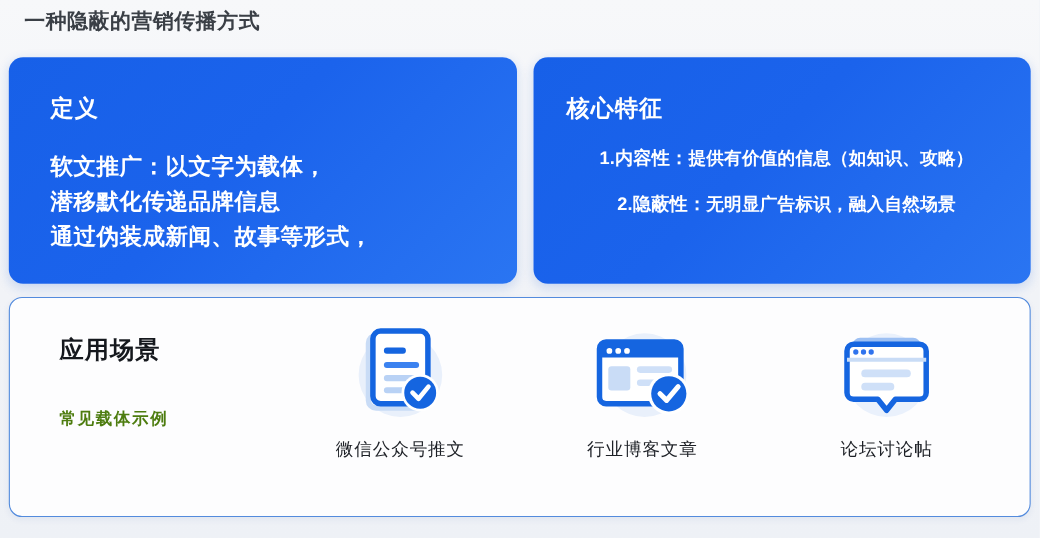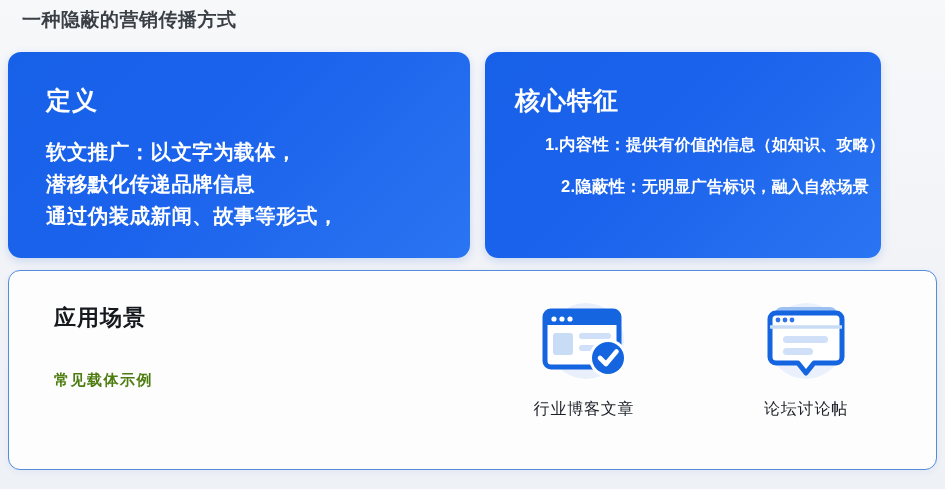--- a/index.html
+++ b/index.html
@@ -24,25 +24,25 @@
 
   
   .blue-card {
     position:absolute;
     border-radius:13px;
     background: linear-gradient(135deg,#1760e8 0%, #1b63ec 45%, #2a75f2 100%);
     box-shadow: 0 3px 10px rgba(24,86,210,0.18);
     overflow:hidden;
   }
   #card-definition { left:8px;  top:52px; width:462px; height:206px; }
-  #card-features   { left:485px; top:52px; width:396px; height:206px; }
+  #card-features   { left:485px; top:52px; width:452px; height:206px; }
 
   .blue-card .card-heading {
     position:absolute; color:#ffffff; font-weight:700;
-    font-size:25px; letter-spacing:1px;text-align:center;
+    font-size:21px; letter-spacing:1px;text-align:center;
   }
   #card-definition .card-heading { left:38px; top:32px; }
   #card-features   .card-heading { left:30px; top:32px; }
 
   .def-body {
     position:absolute; left:38px; top:84px; width:400px;
     color:#ffffff; font-weight:700; font-size:20.5px; line-height:32px;
     letter-spacing:0.4px;
   }
   .def-body div { white-space:nowrap; }
@@ -109,20 +109,37 @@
       <div class="feature-row">
         <span class="f-label">2.隐蔽性：</span><span class="f-desc">无明显广告标识，融入自然场景</span>
       </div>
     </div>
   </div>
 
   <div id="card-scenarios">
     <div class="sc-heading">应用场景</div>
     <div class="sc-subheading">常见载体示例</div>
 
+    <div class="icon-group" id="scenario-0">
+      <div class="icon-wrap">
+        <svg width="110" height="100" viewBox="0 0 110 100">
+          <circle cx="55" cy="48" r="38" fill="#e9f0fb"></circle>
+          <rect x="26" y="12" width="50" height="66" rx="7" fill="#ffffff" stroke="#c9dcf6" stroke-width="5"></rect>
+          <rect x="30" y="8" width="50" height="66" rx="7" fill="#ffffff" stroke="#1565e0" stroke-width="5"></rect>
+          <rect x="40" y="23" width="20" height="5.5" rx="2.7" fill="#1565e0"></rect>
+          <rect x="40" y="36" width="32" height="5.5" rx="2.7" fill="#3b82f0"></rect>
+          <rect x="40" y="48" width="30" height="5.5" rx="2.7" fill="#b9d2f5"></rect>
+          <rect x="40" y="59" width="19" height="5.5" rx="2.7" fill="#b9d2f5"></rect>
+          <circle cx="73" cy="64" r="17" fill="#ffffff"></circle>
+          <circle cx="73" cy="64" r="14.5" fill="#1565e0"></circle>
+          <path d="M66 64 L71.5 69.5 L80.5 58.5" fill="none" stroke="#ffffff" stroke-width="4.2" stroke-linecap="round" stroke-linejoin="round"></path>
+        </svg>
+      </div>
+      <div class="icon-label">微信公众号推文</div>
+    </div>
 
     <div class="icon-group" id="scenario-1">
       <div class="icon-wrap">
         <svg width="110" height="100" viewBox="0 0 110 100">
           <circle cx="57" cy="48" r="38" fill="#e9f0fb"></circle>
           <rect x="16" y="18" width="74" height="56" rx="6" fill="#ffffff" stroke="#1565e0" stroke-width="5"></rect>
           <path d="M16 24 a6 6 0 0 1 6 -6 h62 a6 6 0 0 1 6 6 v8 h-74 z" fill="#1565e0"></path>
           <circle cx="25" cy="26" r="2.6" fill="#ffffff"></circle>
           <circle cx="33" cy="26" r="2.6" fill="#ffffff"></circle>
           <circle cx="41" cy="26" r="2.6" fill="#ffffff"></circle>

